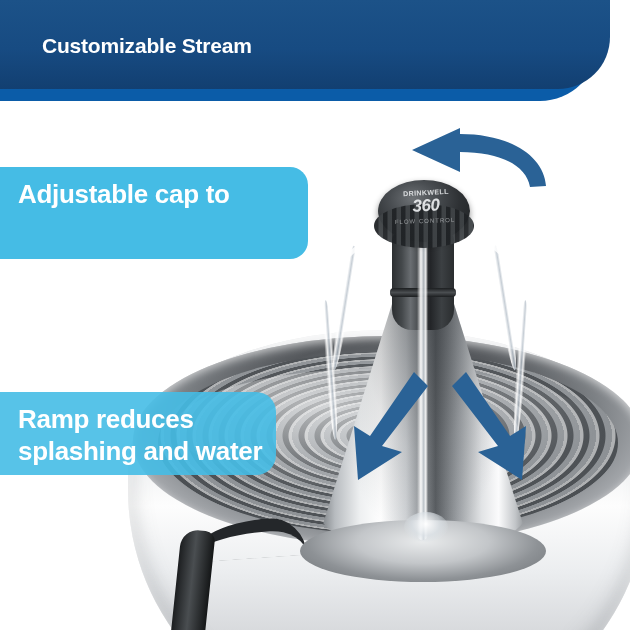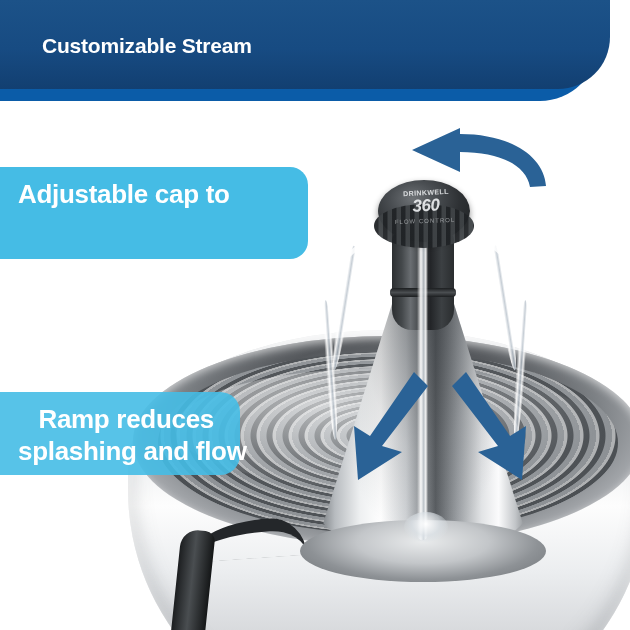--- a/index.html
+++ b/index.html
@@ -323,25 +323,24 @@
     left: 0;
     top: 167px;
     width: 308px;
     height: 92px;
     background: #45bce5;
     border-radius: 0 18px 18px 0;
   }
   .callout-2 {
     left: 0;
     top: 392px;
-    width: 240px;
+    width: 276px;
     height: 83px;
     background: rgba(69,188,229,0.90);
     border-radius: 0 20px 20px 0;
-    text-align: right;
   }
   .callout .line { display: block; white-space: nowrap; }
 
   
   .arrow-rotate {
     position: absolute;
     left: 378px;
     top: 126px;
     width: 172px;
     height: 62px;
@@ -423,16 +422,16 @@
   <div class="header-strip"></div>
   <div class="header-banner"></div>
   <div class="header-title">Customizable Stream</div>
 
   <div class="callout callout-1">
     <span class="line">Adjustable cap to</span>
   </div>
 
   <div class="callout callout-2">
     <span class="line">Ramp reduces</span>
-    <span class="line">splashing and flow</span>
+    <span class="line">splashing and water</span>
   </div>
 
 </div>
 
 </body></html>

